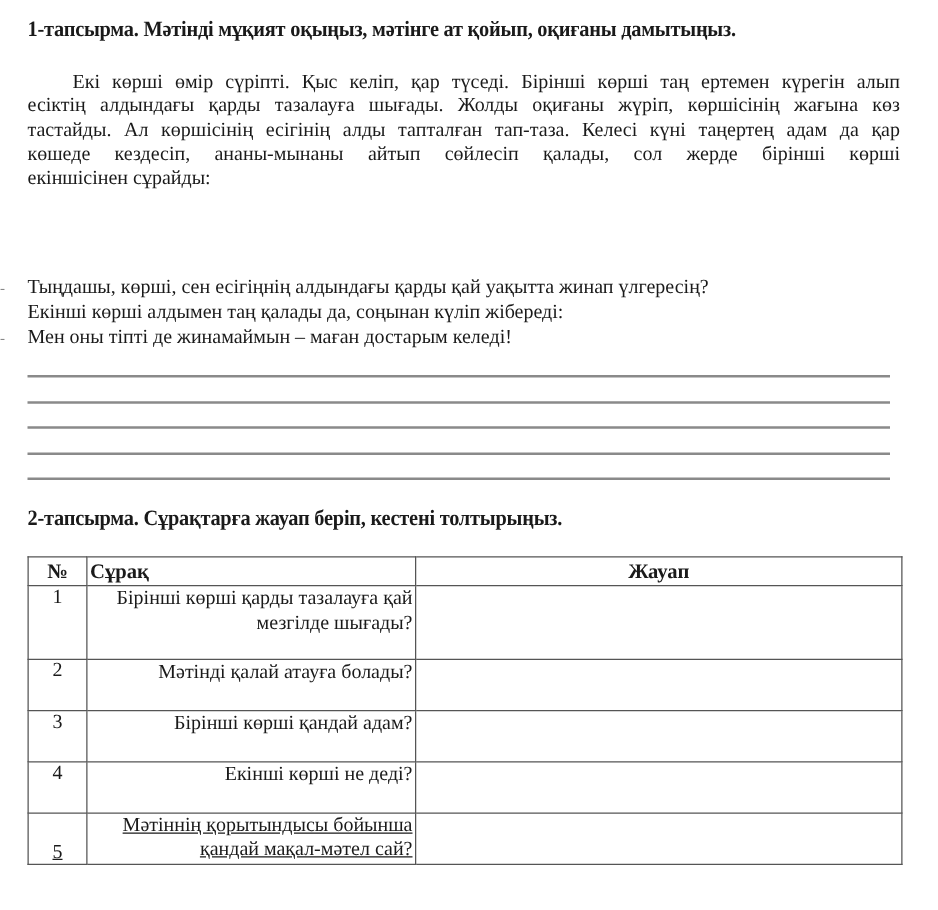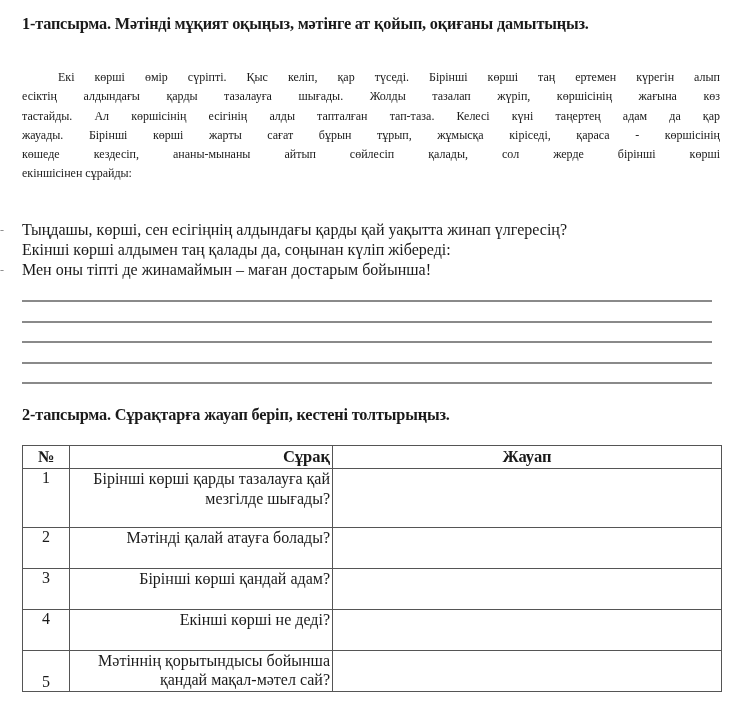--- a/index.html
+++ b/index.html
@@ -12,23 +12,22 @@
     position: absolute; left: 22px;
     font-weight: bold; font-size: 17.5px;
     letter-spacing: -0.2px; transform: scaleX(0.93); transform-origin: left top;
     white-space: nowrap;
   }
   #task1-heading { top: 13px; }
   #task2-heading { top: 404px; }
 
   .para {
     position: absolute; left: 22px; width: 698px; top: 56px;
-    font-size: 12px; line-height: 19.3px;
+    font-size: 16px; line-height: 19.3px;
     text-align: justify;
-    margin-top: 12px;
   }
   .para .line { display: block; text-align: justify; text-align-last: justify; white-space: nowrap; height: 19.3px; }
   .para .line.last { text-align-last: left; }
   .para .line.indent { padding-left: 36px; }
 
   .dialogue {
     position: absolute; left: 22px; top: 220px;
     font-size: 16px; line-height: 20px;
   }
   .dialogue .dline { position: relative; white-space: nowrap; }
@@ -42,55 +41,54 @@
   table.qtable {
     position: absolute; left: 22px; top: 445px;
     width: 700px; border-collapse: collapse;
     font-size: 16px;
   }
   .qtable td, .qtable th {
     border: 1.5px solid #555; padding: 0 2px; vertical-align: top;
   }
   .qtable th { font-weight: bold; height: 22px; line-height: 22px; font-size: 16.5px; }
   .qtable th.c-num { width: 42px; text-align: center; }
-  .qtable th.c-q { width: 258px; text-align: right; padding-left: 2px; }
+  .qtable th.c-q { width: 258px; text-align: left; padding-left: 2px; }
   .qtable th.c-a { text-align: center; }
   .qtable td.num { text-align: center; }
   .qtable td.q { text-align: right; line-height: 20px; margin-top: 12px; }
   .qtable tr.r1 td { height: 58px; }
   .qtable tr.rn td { height: 40px; }
-  .qtable tr.r5 td { height: 40px; }
+  .qtable tr.r5 td { height: 40px; text-decoration: underline; }
   .qtable tr.r5 td.num { vertical-align: bottom; }
   .qtable tr.r5 td.q { line-height: 19px; }
 </style>
 </head>
 <body>
 
 <div class="heading" id="task1-heading">1-тапсырма. Мәтінді мұқият оқыңыз, мәтінге ат қойып, оқиғаны дамытыңыз.</div>
 
 <div class="para">
   <span class="line indent">Екі көрші өмір сүріпті. Қыс келіп, қар түседі. Бірінші көрші таң ертемен күрегін алып</span>
-  <span class="line">есіктің алдындағы қарды тазалауға шығады. Жолды тазалап жүріп, көршісінің жағына көз</span>
+  <span class="line">есіктің алдындағы қарды тазалауға шығады. Жолды оқиғаны жүріп, көршісінің жағына көз</span>
   <span class="line">тастайды. Ал көршісінің есігінің алды тапталған тап-таза. Келесі күні таңертең адам да қар</span>
-  <span class="line">жауады. Бірінші көрші жарты сағат бұрын тұрып, жұмысқа кіріседі, қараса - көршісінің</span>
   <span class="line">көшеде кездесіп, ананы-мынаны айтып сөйлесіп қалады, сол жерде бірінші көрші</span>
   <span class="line last">екіншісінен сұрайды:</span>
 </div>
 
 <div class="dialogue">
   <div class="dline">
     <span class="bullet">-</span>
     <span>Тыңдашы, көрші, сен есігіңнің алдындағы қарды қай уақытта жинап үлгересің?</span>
   </div>
   <div class="dline">
     <span>Екінші көрші алдымен таң қалады да, соңынан күліп жібереді:</span>
   </div>
   <div class="dline">
     <span class="bullet">-</span>
-    <span>Мен оны тіпті де жинамаймын – маған достарым бойынша!</span>
+    <span>Мен оны тіпті де жинамаймын – маған достарым келеді!</span>
   </div>
 </div>
 
 <div class="answer-lines">
   <div class="answer-line"></div>
   <div class="answer-line"></div>
   <div class="answer-line"></div>
   <div class="answer-line"></div>
   <div class="answer-line"></div>
 </div>

